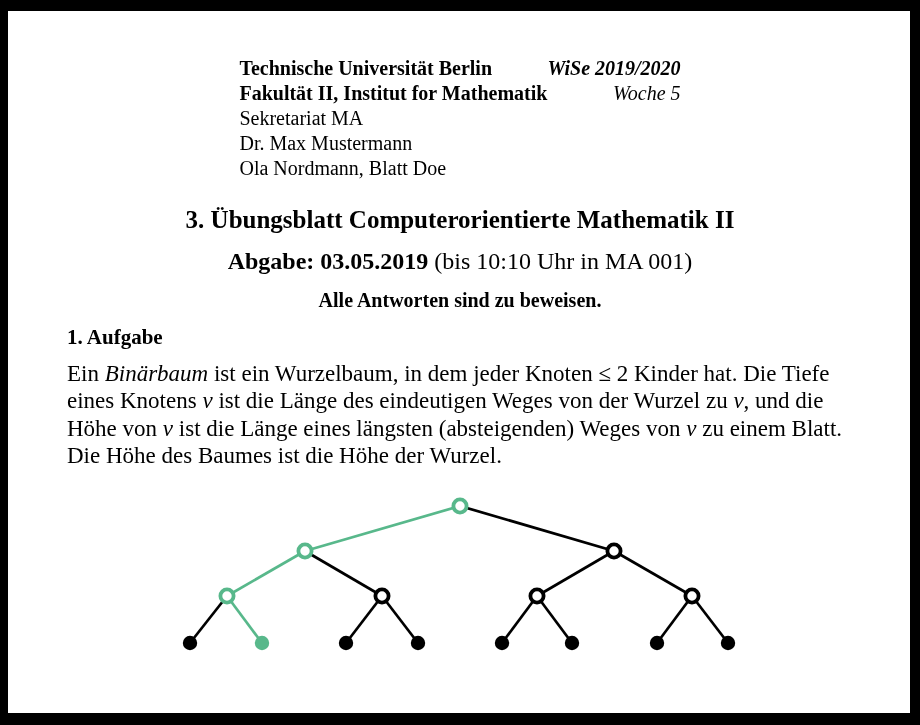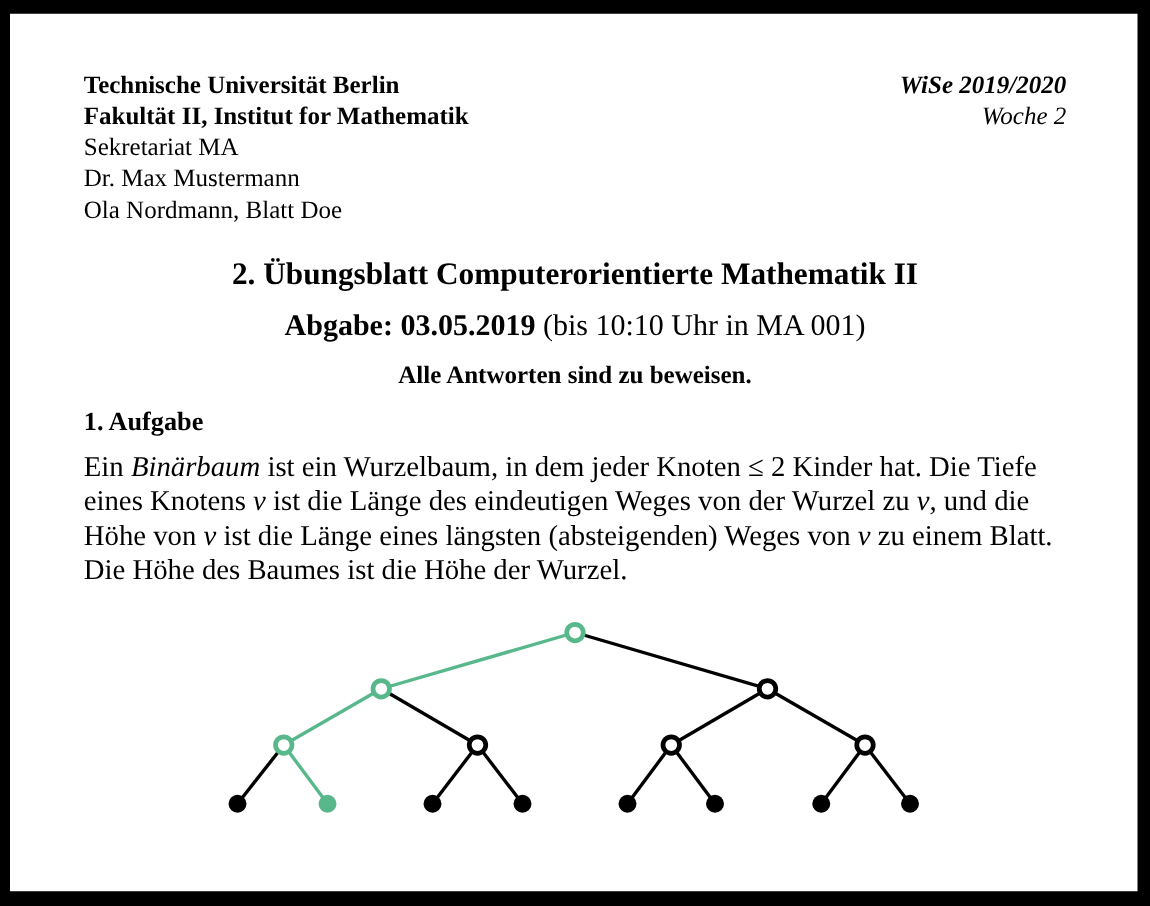--- a/index.html
+++ b/index.html
@@ -6,21 +6,21 @@
   .page {
     width:920px; height:725px; box-sizing:border-box;
     border-style:solid; border-color:#000;
     border-width:11px 10px 12px 8px;
     background:#fff; position:relative; overflow:hidden;
     font-family:"Liberation Serif","DejaVu Serif",serif;
     color:#000;
   }
   .tree-svg { position:absolute; left:-8px; top:-11px; width:920px; height:725px; pointer-events:none; }
   .content { padding:45px 57px 0 59px; position:relative; }
-  .header-row { display:flex; justify-content:space-between; font-size:20px; line-height:25px; }
+  .header-row { display:flex; justify-content:center; font-size:20px; line-height:25px; }
   .header-right { text-align:right;font-style:italic; }
   .bold { font-weight:bold; }
   .title { font-size:25px; line-height:29px; text-align:center; font-weight:bold; margin:24px 0 0 0; }
   .submission { text-align:center; font-size:24px; line-height:25px; margin-top:15px; }
   .notice { text-align:center; font-size:20px; line-height:25px; margin-top:14px;font-family:Liberation Serif, serif; }
   .exercise-row { display:flex; justify-content:space-between; align-items:baseline; margin-top:12px; line-height:25px;gap:35px; }
   .ex-heading { font-weight:bold; font-size:21px; }
   .ex-points { font-size:20px; }
   .body-text { font-size:23px; line-height:27.4px; margin:10px 0 0 0; }
   .body-text i { font-style:italic; }
@@ -67,25 +67,25 @@
     <div class="header-row">
       <div class="header-left">
         <div class="bold">Technische Universität Berlin</div>
         <div class="bold">Fakultät II, Institut for Mathematik</div>
         <div>Sekretariat MA</div>
         <div>Dr. Max Mustermann</div>
         <div>Ola Nordmann, Blatt Doe</div>
       </div>
       <div class="header-right">
         <div class="bold">WiSe 2019/2020</div>
-        <div>Woche 2</div>
+        <div>Woche 5</div>
       </div>
     </div>
 
-    <h1 class="title">2. Übungsblatt Computerorientierte Mathematik II</h1>
+    <h1 class="title">3. Übungsblatt Computerorientierte Mathematik II</h1>
 
     <div class="submission"><span class="bold">Abgabe: 03.05.2019</span><span> (bis 10:10 Uhr in MA 001)</span></div>
 
     <div class="notice bold">Alle Antworten sind zu beweisen.</div>
 
     <div class="exercise-row">
       <span class="ex-heading">1. Aufgabe</span>
     </div>
 
     <p class="body-text"><span>Ein </span><i>Binärbaum</i><span> ist ein Wurzelbaum, in dem jeder Knoten ≤ 2 Kinder hat. Die Tiefe eines Knotens </span><i>v</i><span> ist die Länge des eindeutigen Weges von der Wurzel zu </span><i>v</i><span>, und die Höhe von </span><i>v</i><span> ist die Länge eines längsten (absteigenden) Weges von </span><i>v</i><span> zu einem Blatt. Die Höhe des Baumes ist die Höhe der Wurzel.</span></p>

